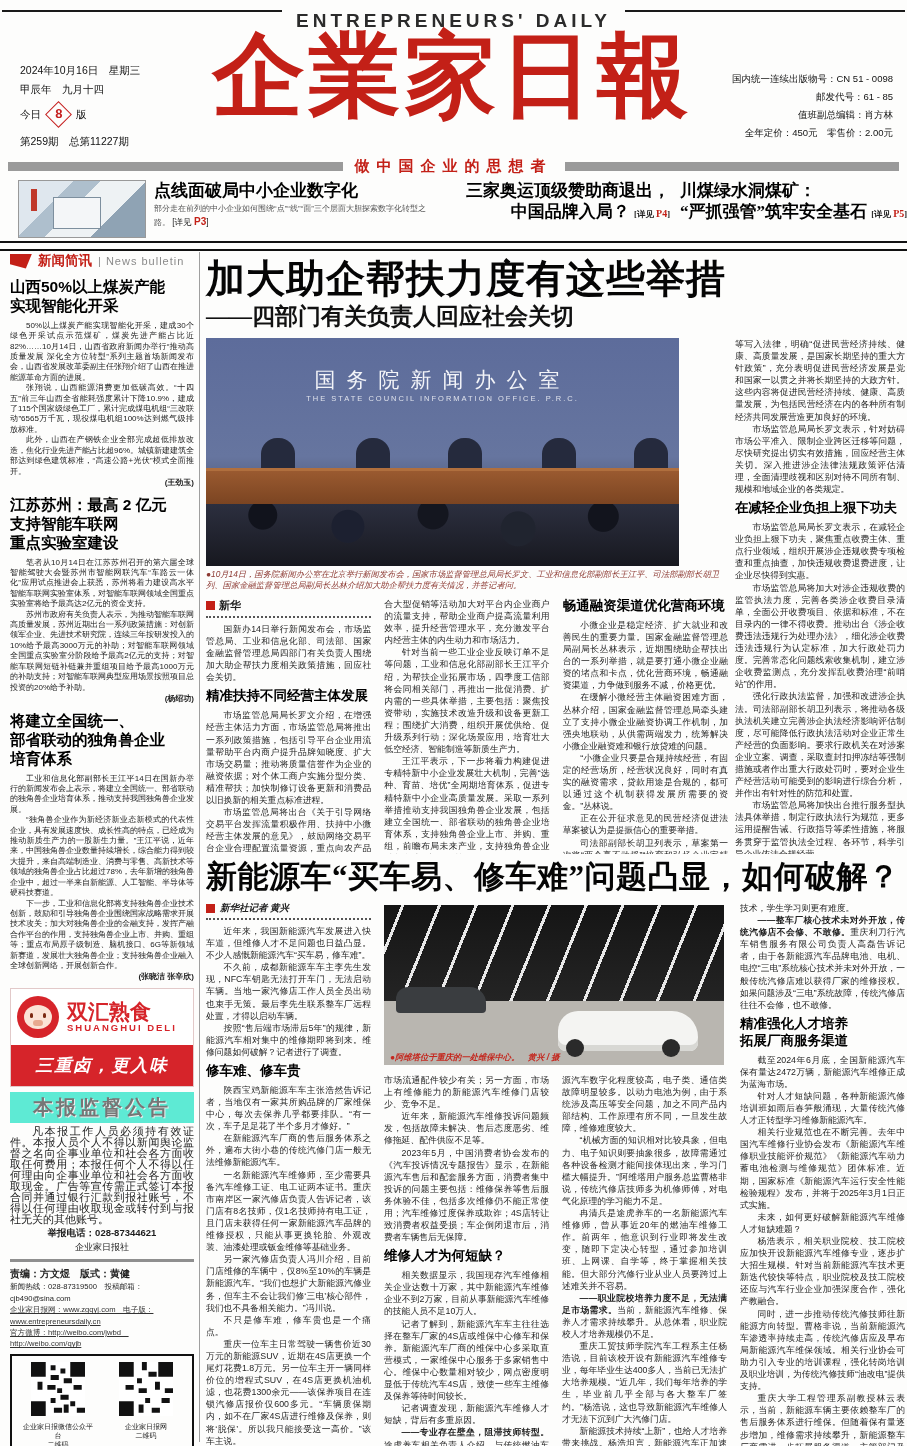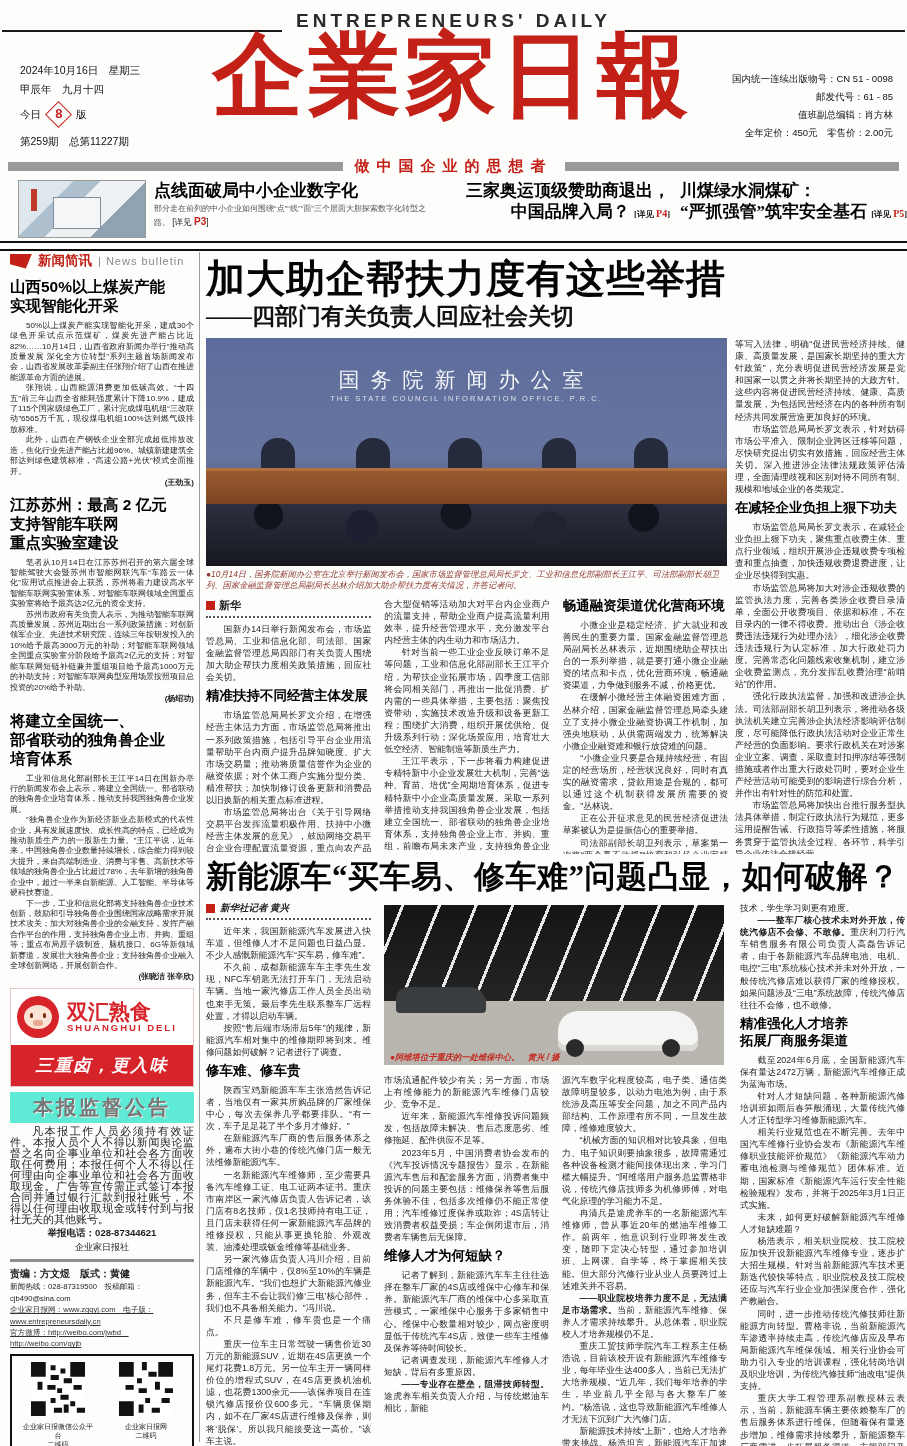--- a/index.html
+++ b/index.html
@@ -1,20 +1,20 @@
 <!DOCTYPE html>
 <html><head>
 <meta charset="utf-8">
 <style>
   html,body{margin:0;padding:0;background:#e8e8e8;}
   #page{position:relative;width:907px;height:1446px;background:#fdfdfc;margin:0 auto;
         font-family:"Liberation Sans","DejaVu Sans",sans-serif;color:#1c1c1c;overflow:hidden;}
   .serif{font-family:"Liberation Serif","DejaVu Serif",serif;}
   
-  .engrow{position:absolute;top:10px;left:0;right:0;display:flex;align-items:flex-end;gap:14px;padding:0 2px;}
+  .engrow{position:absolute;top:10px;left:0;right:0;display:flex;align-items:flex-start;gap:14px;padding:0 2px;}
   .engrow .rule{flex:1;height:2px;background:#1a1a1a;}
   .engrow .etitle{font-weight:bold;font-size:19px;letter-spacing:4px;color:#2b2b2b;}
   
   .mast-left{position:absolute;left:20px;top:62px;width:170px;font-size:10.5px;line-height:1.55;color:#111;}
   .mast-left .row{margin-bottom:3px;white-space:pre;}
   .todayrow{display:flex;align-items:center;gap:8px;margin:7px 0 9px;}
   .diamond{width:17px;height:17px;border:1.6px solid #c51f1f;transform:rotate(45deg);display:flex;align-items:center;justify-content:center;}
   .diamond span{transform:rotate(-45deg);color:#c51f1f;font-weight:bold;font-size:13px;}
   .mast-title{position:absolute;left:180px;width:545px;top:26px;text-align:center;font-size:92px;line-height:1.1;
               color:#c32017;font-weight:bold;letter-spacing:4px;white-space:nowrap;}
@@ -67,21 +67,21 @@
   .ft .l1{font-weight:bold;font-size:10px;}
   .ft .url{color:#333;text-decoration:underline;}
   .qrbox{margin-top:4px;border:2px solid #111;display:flex;justify-content:space-around;align-items:flex-start;padding:6px 2px 4px;}
   .qr{width:74px;text-align:center;}
   .qr svg{background:#fff;}
   .qr .cap{font-size:7px;line-height:1.3;white-space:pre-line;margin-top:2px;}
   
   .s1-headline{position:absolute;left:206px;top:252px;width:700px;font-size:39px;font-weight:bold;
                color:#050505;letter-spacing:1px;white-space:nowrap;}
   .s1-subhead{position:absolute;left:206px;top:301px;width:700px;font-size:23px;font-weight:bold;color:#111;}
-  .photo1{position:absolute;left:206px;top:338px;width:521px;height:228px;overflow:hidden;
+  .photo1{position:absolute;left:206px;top:338px;width:473px;height:228px;overflow:hidden;
           background:linear-gradient(180deg,#5d6c9b 0%,#66759f 52%,#474b63 78%,#23242f 100%);}
   .p1-cn{position:absolute;top:28px;left:0;right:0;text-align:center;color:#f3f4f8;font-size:21px;letter-spacing:11px;font-weight:500;}
   .p1-en{position:absolute;top:56px;left:0;right:0;text-align:center;color:#dfe2ec;font-size:7.5px;letter-spacing:2px;}
   .desk{position:absolute;left:-10px;right:-10px;top:130px;height:46px;background:linear-gradient(180deg,#9a5a30,#6f3c1c);border-top:3px solid #b06f3e;}
   .person{position:absolute;top:100px;width:34px;height:34px;background:#252a3d;border-radius:16px 16px 0 0;}
   .aud{position:absolute;left:0;right:0;bottom:0;height:62px;
        background:radial-gradient(circle at 12% 18%,#11131c 14px,transparent 15px),
                   radial-gradient(circle at 30% 36%,#1c2030 16px,transparent 17px),
                   radial-gradient(circle at 48% 16%,#14161f 15px,transparent 16px),
                   radial-gradient(circle at 66% 40%,#20242f 17px,transparent 18px),
@@ -355,20 +355,21 @@
         <p class="b" data-interactable="false">不只是修车难，修车贵也是一个痛点。</p>
         <p class="b" data-interactable="false">重庆一位车主日常驾驶一辆售价近30万元的新能源SUV，近期在4S店更换一个尾灯花费1.8万元。另一位车主开一辆同样价位的增程式SUV，在4S店更换机油机滤，也花费1300余元——该保养项目在连锁汽修店报价仅600多元。“车辆质保期内，如不在厂家4S店进行维修及保养，则将‘脱保’。所以我只能接受这一高价。”该车主说。</p>
 
       </div>
 
       <div class="col pad" data-interactable="false">
         <p class="b" style="text-indent:0;" data-interactable="false">市场流通配件较少有关；另一方面，市场上有维修能力的新能源汽车维修门店较少、竞争不足。</p>
         <p class="b" data-interactable="false">近年来，新能源汽车维修投诉问题频发，包括故障未解决、售后态度恶劣、维修拖延、配件供应不足等。</p>
         <p class="b" data-interactable="false">2023年5月，中国消费者协会发布的《汽车投诉情况专题报告》显示，在新能源汽车售后和配套服务方面，消费者集中投诉的问题主要包括：维修保养等售后服务体验不佳，包括多次维修仍不能正常使用；汽车维修过度保养或欺诈；4S店转让致消费者权益受损；车企倒闭退市后，消费者车辆售后无保障。</p>
         <h3 class="sub" data-interactable="false">维修人才为何短缺？</h3>
+        <p class="b" data-interactable="false">相关数据显示，我国现存汽车维修相关企业达数十万家，其中新能源汽车维修企业不到2万家，目前从事新能源汽车维修的技能人员不足10万人。</p>
         <p class="b" data-interactable="false">记者了解到，新能源汽车车主往往选择在整车厂家的4S店或维保中心修车和保养。新能源汽车厂商的维保中心多采取直营模式，一家维保中心服务于多家销售中心。维保中心数量相对较少，网点密度明显低于传统汽车4S店，致使一些车主维修及保养等待时间较长。</p>
         <p class="b" data-interactable="false">记者调查发现，新能源汽车维修人才短缺，背后有多重原因。</p>
         <p class="b" data-interactable="false"><b data-interactable="false">——专业存在壁垒，阻滞技师转型。</b><span data-interactable="false">途虎养车相关负责人介绍，与传统燃油车相比，新能</span></p>
       </div>
 
       <div class="col pad" data-interactable="false">
         <p class="b" style="text-indent:0;" data-interactable="false">源汽车数字化程度较高，电子类、通信类故障明显较多。以动力电池为例，由于系统涉及高压等安全问题，加之不同产品内部结构、工作原理有所不同，一旦发生故障，维修难度较大。</p>
         <p class="b" data-interactable="false">“机械方面的知识相对比较具象，但电力、电子知识则要抽象很多，故障需通过各种设备检测才能间接体现出来，学习门槛大幅提升。”阿维塔用户服务总监曹格非说，传统汽修店技师多为机修师傅，对电气化原理的学习能力不足。</p>
         <p class="b" data-interactable="false">冉清兵是途虎养车的一名新能源汽车维修师，曾从事近20年的燃油车维修工作。前两年，他意识到行业即将发生改变，随即下定决心转型，通过参加培训班、上网课、自学等，终于掌握相关技能。但大部分汽修行业从业人员要跨过上述难关并不容易。</p>
         <p class="b" data-interactable="false"><b data-interactable="false">——职业院校培养力度不足，无法满足市场需求。</b><span data-interactable="false">当前，新能源汽车维修、保养人才需求持续攀升。从总体看，职业院校人才培养规模仍不足。</span></p>

